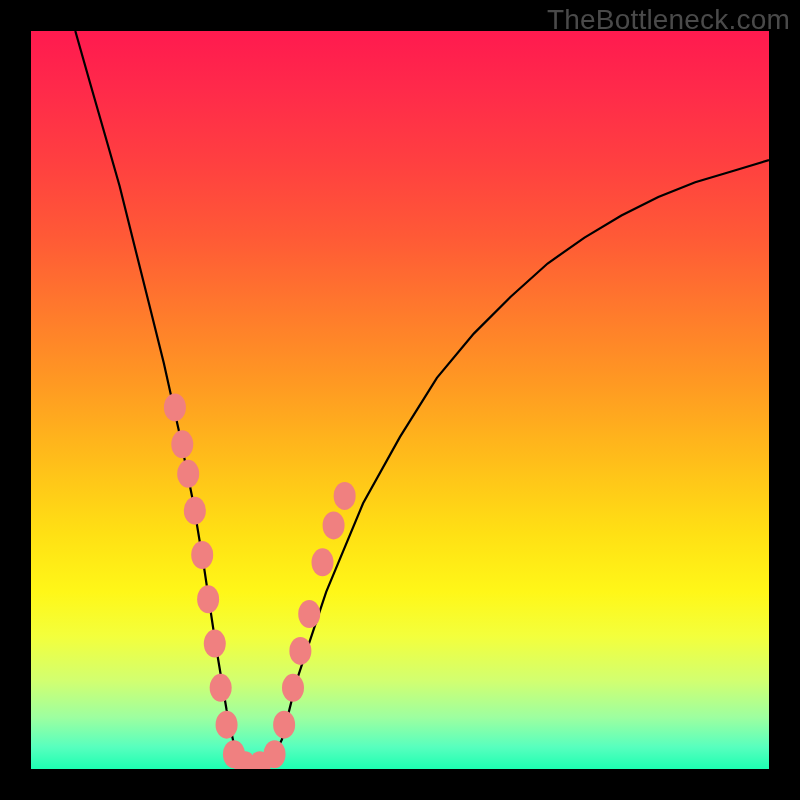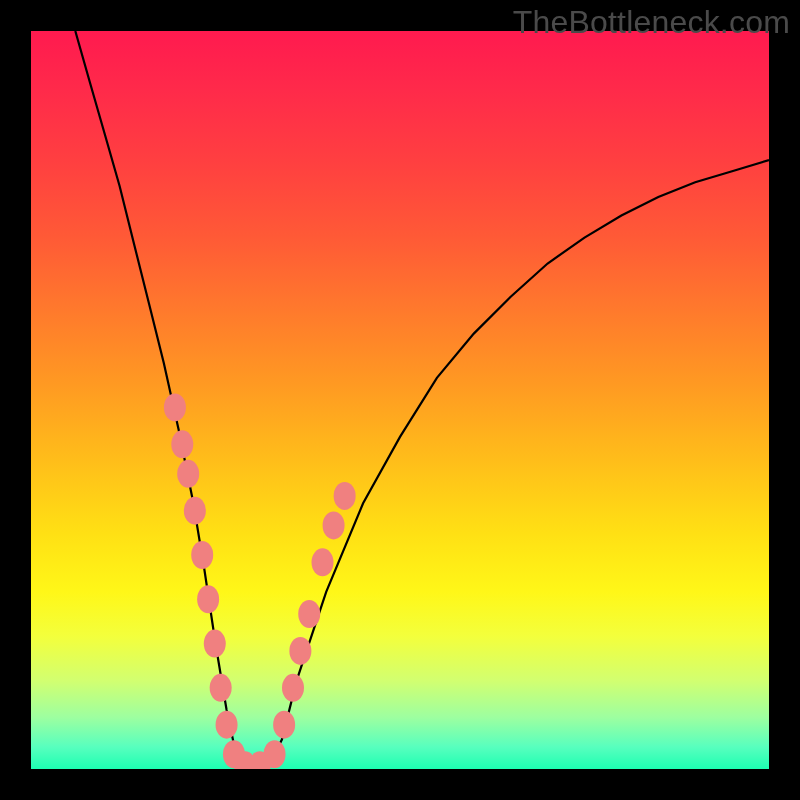--- a/index.html
+++ b/index.html
@@ -12,21 +12,21 @@
   #ff7a2c 38%,
   #ff9a22 48%,
   #ffbd1a 58%,
   #ffe014 68%,
   #fff718 76%,
   #f3ff3c 82%,
   #d2ff70 88%,
   #9dffa0 93%,
   #58ffbe 97%,
   #1dffb2 100%)}
-.watermark{position:absolute;top:4px;right:10px;color:#4a4a4a;font-size:32px;font-weight:500;letter-spacing:.2px}
+.watermark{position:absolute;top:4px;right:10px;color:#4a4a4a;font-size:28px;font-weight:500;letter-spacing:.2px}
 .curve{position:absolute;left:31px;top:31px;pointer-events:none}
 .beads{position:absolute;left:31px;top:31px;pointer-events:none}
 </style>
 </head>
 <body>
 
 <div class="frame">
   <div class="grad"></div>
 </div>
 

